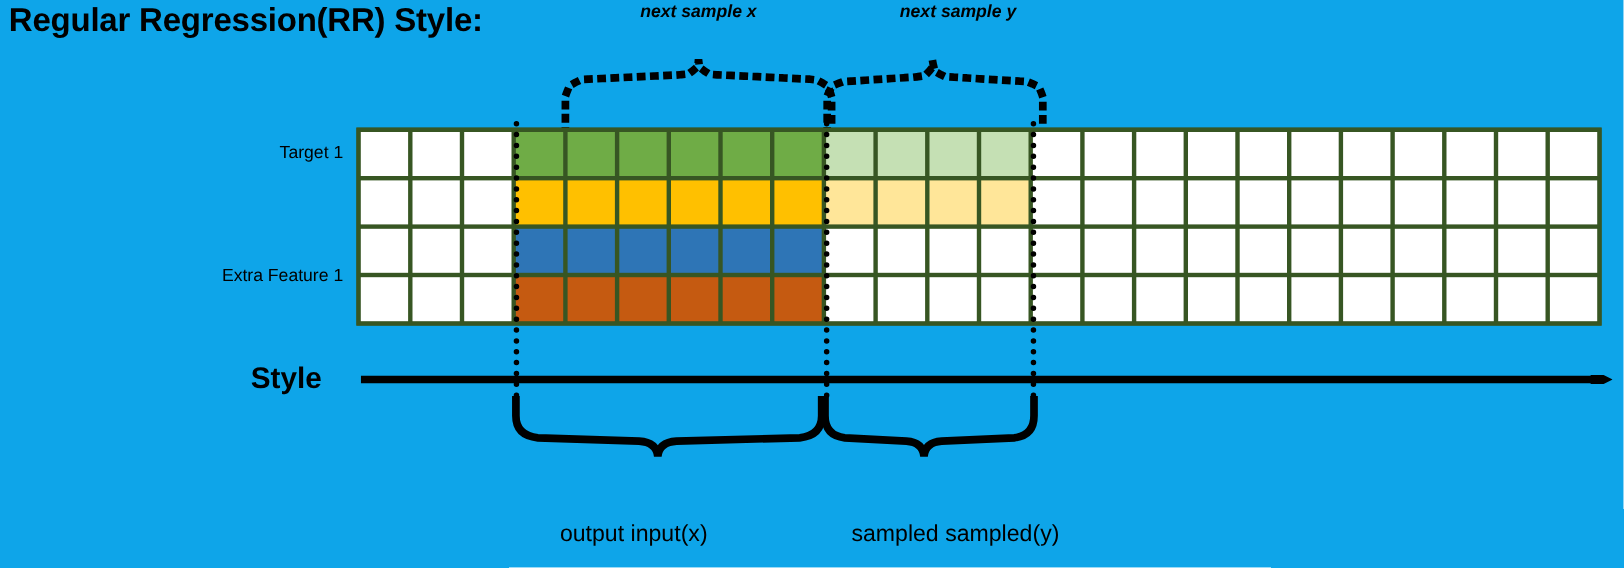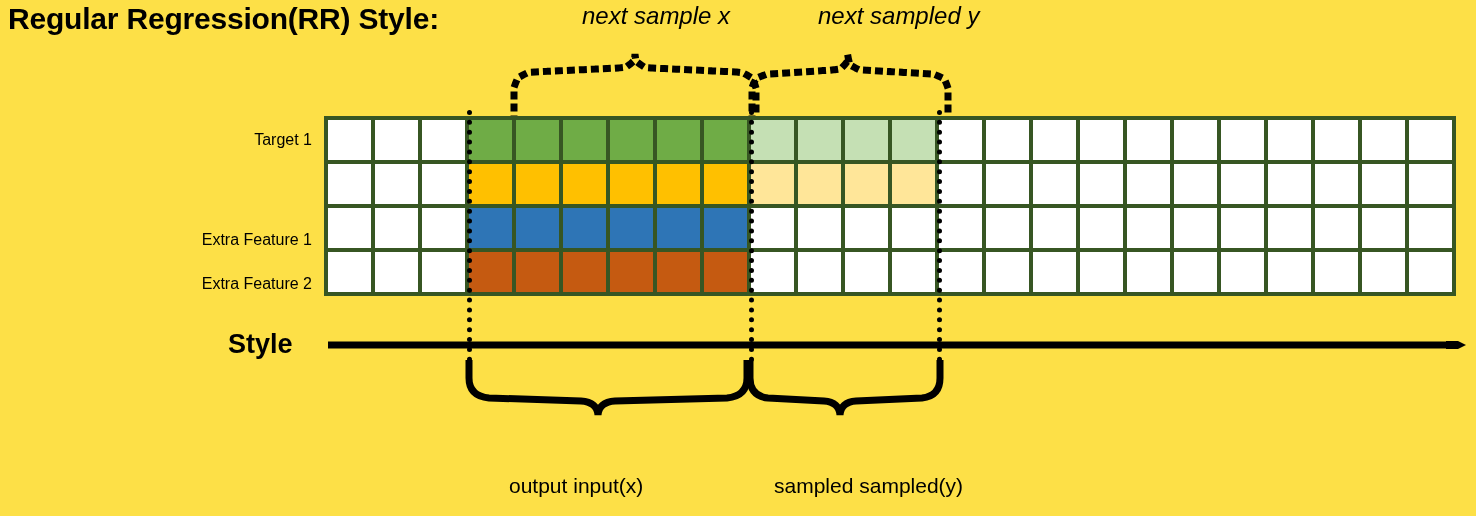--- a/index.html
+++ b/index.html
@@ -9,39 +9,39 @@
   }
   body {
     font-family: "Liberation Sans", sans-serif;
     color: #000000;
   }
   #stage {
     position: relative;
     width: 1476px;
     height: 516px;
     overflow: hidden;
-    background: #fde047;
+    background: #0ea5e9;
   }
 
   
   #title {
     position: absolute;
     left: 8px;
     top: 2px;
     font-size: 30px;
     font-weight: 700;
     letter-spacing: -0.2px;
     white-space: nowrap;
   }
 
   
   .top-label {
     position: absolute;
-    font-size: 24px;
-    font-weight: 400;
+    font-size: 16px;
+    font-weight: 700;
     font-style: italic;
     white-space: nowrap;
   }
   #label-next-x { left: 582px; top: 2px; }
   #label-next-y { left: 818px; top: 2px; }
   #row-labels {
     position: absolute;
     left: 0px;
     top: 116px;
     width: 312px;
@@ -114,41 +114,38 @@
   #caption-y { left: 774px; top: 423px; }
 </style>
 </head>
 <body>
 
 <div id="stage">
 
   <div id="title">Regular Regression(RR) Style:</div>
 
   <div class="top-label" id="label-next-x">next sample x</div>
-  <div class="top-label" id="label-next-y">next sampled y</div>
+  <div class="top-label" id="label-next-y">next sample y</div>
 
   <svg class="brace-svg" id="top-brace-x" style="left:500px; top:26px;" width="270" height="96" viewBox="0 0 270 96">
     <path d="M14,94 L14,66 Q14,48 34,46 L118,42 Q134,41 135,28
              Q136,41 152,42 L236,46 Q256,48 256,66 L256,94" fill="none" stroke="#000" stroke-width="7" stroke-dasharray="1 11" stroke-linecap="square"></path>
   </svg>
 
   <svg class="brace-svg" id="top-brace-y" style="left:740px; top:26px;" width="220" height="96" viewBox="0 0 220 96">
     <path d="M12,94 L12,66 Q12,50 30,48 L92,44 Q107,43 108,30
              Q109,43 124,44 L190,48 Q208,50 208,66 L208,94" fill="none" stroke="#000" stroke-width="7" stroke-dasharray="1 11" stroke-linecap="square"></path>
   </svg>
 
   <div id="row-labels">
     <div class="row-label-slot" style="top:0px;">
       <span>Target 1</span>
     </div>
-    <div class="row-label-slot" style="top:100px;">
+    <div class="row-label-slot" style="top:111px;">
       <span>Extra Feature 1</span>
-    </div>
-    <div class="row-label-slot" style="top:144px;">
-      <span>Extra Feature 2</span>
     </div>
   </div>
 
   <div id="grid" style="grid-template-columns: repeat(24, 43px); grid-template-rows: repeat(4, 40px);">
       <div class="cell" style="background: rgb(255, 255, 255);"></div>
       <div class="cell" style="background: rgb(255, 255, 255);"></div>
       <div class="cell" style="background: rgb(255, 255, 255);"></div>
       <div class="cell" style="background: rgb(111, 172, 70);"></div>
       <div class="cell" style="background: rgb(111, 172, 70);"></div>
       <div class="cell" style="background: rgb(111, 172, 70);"></div>

